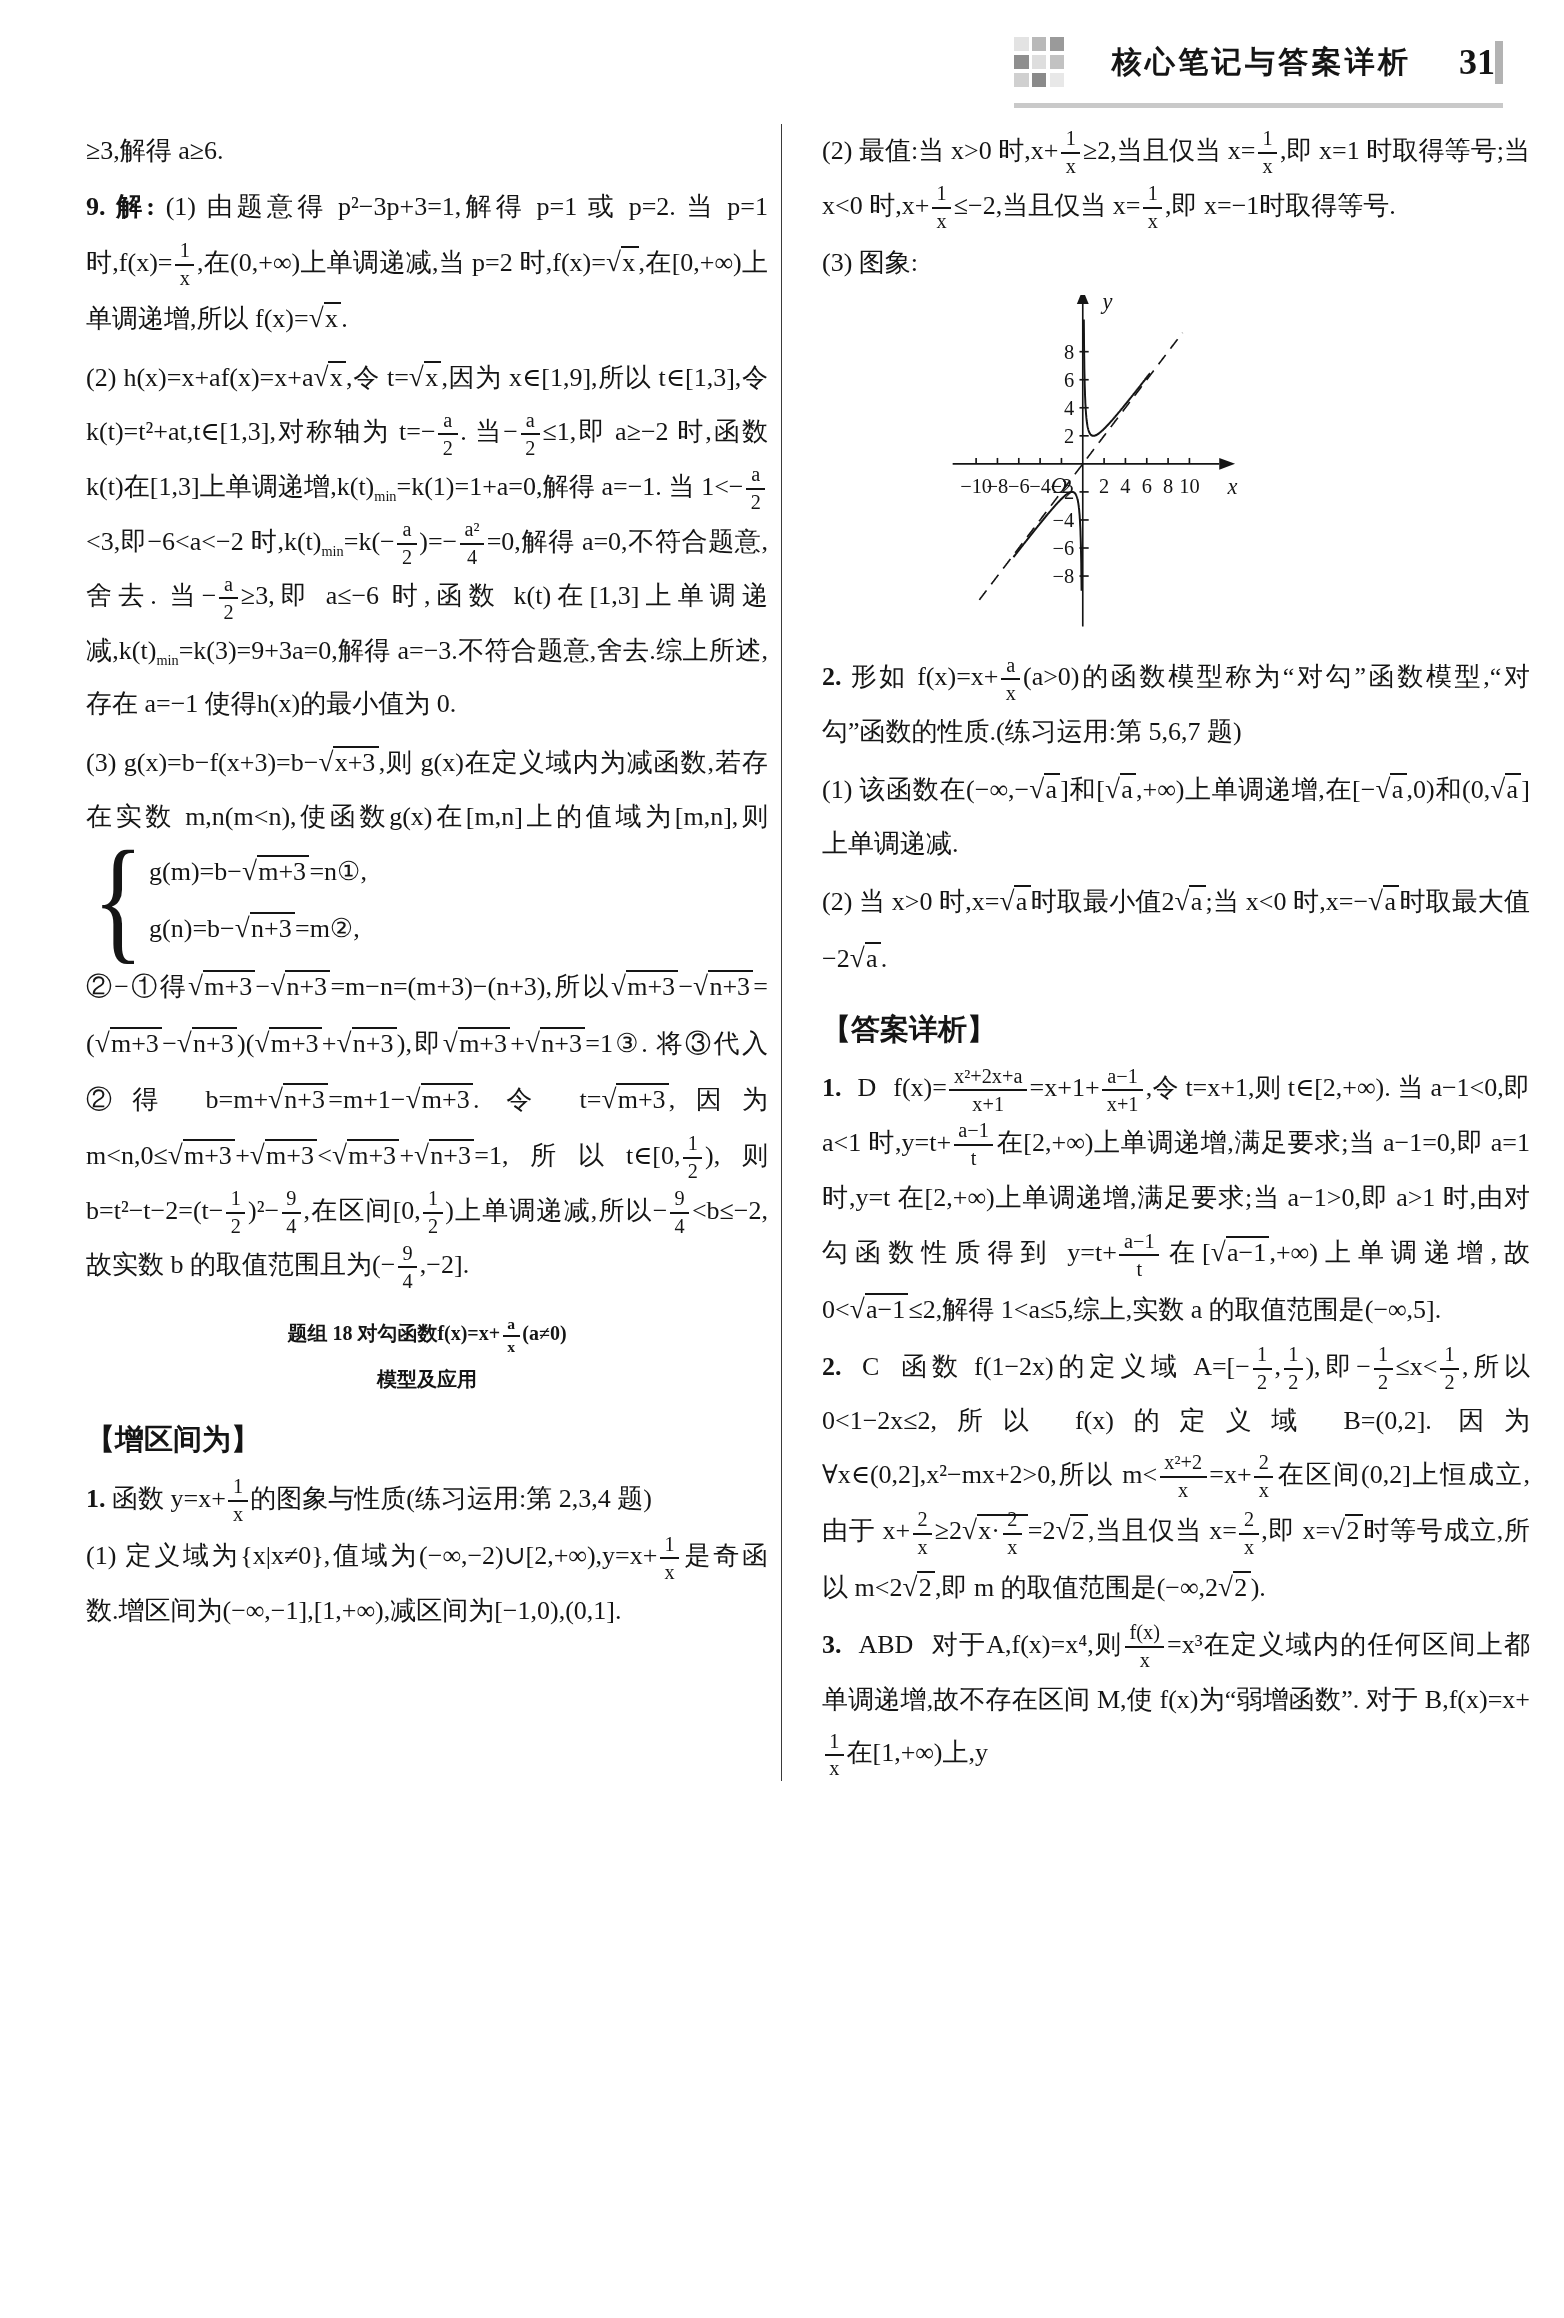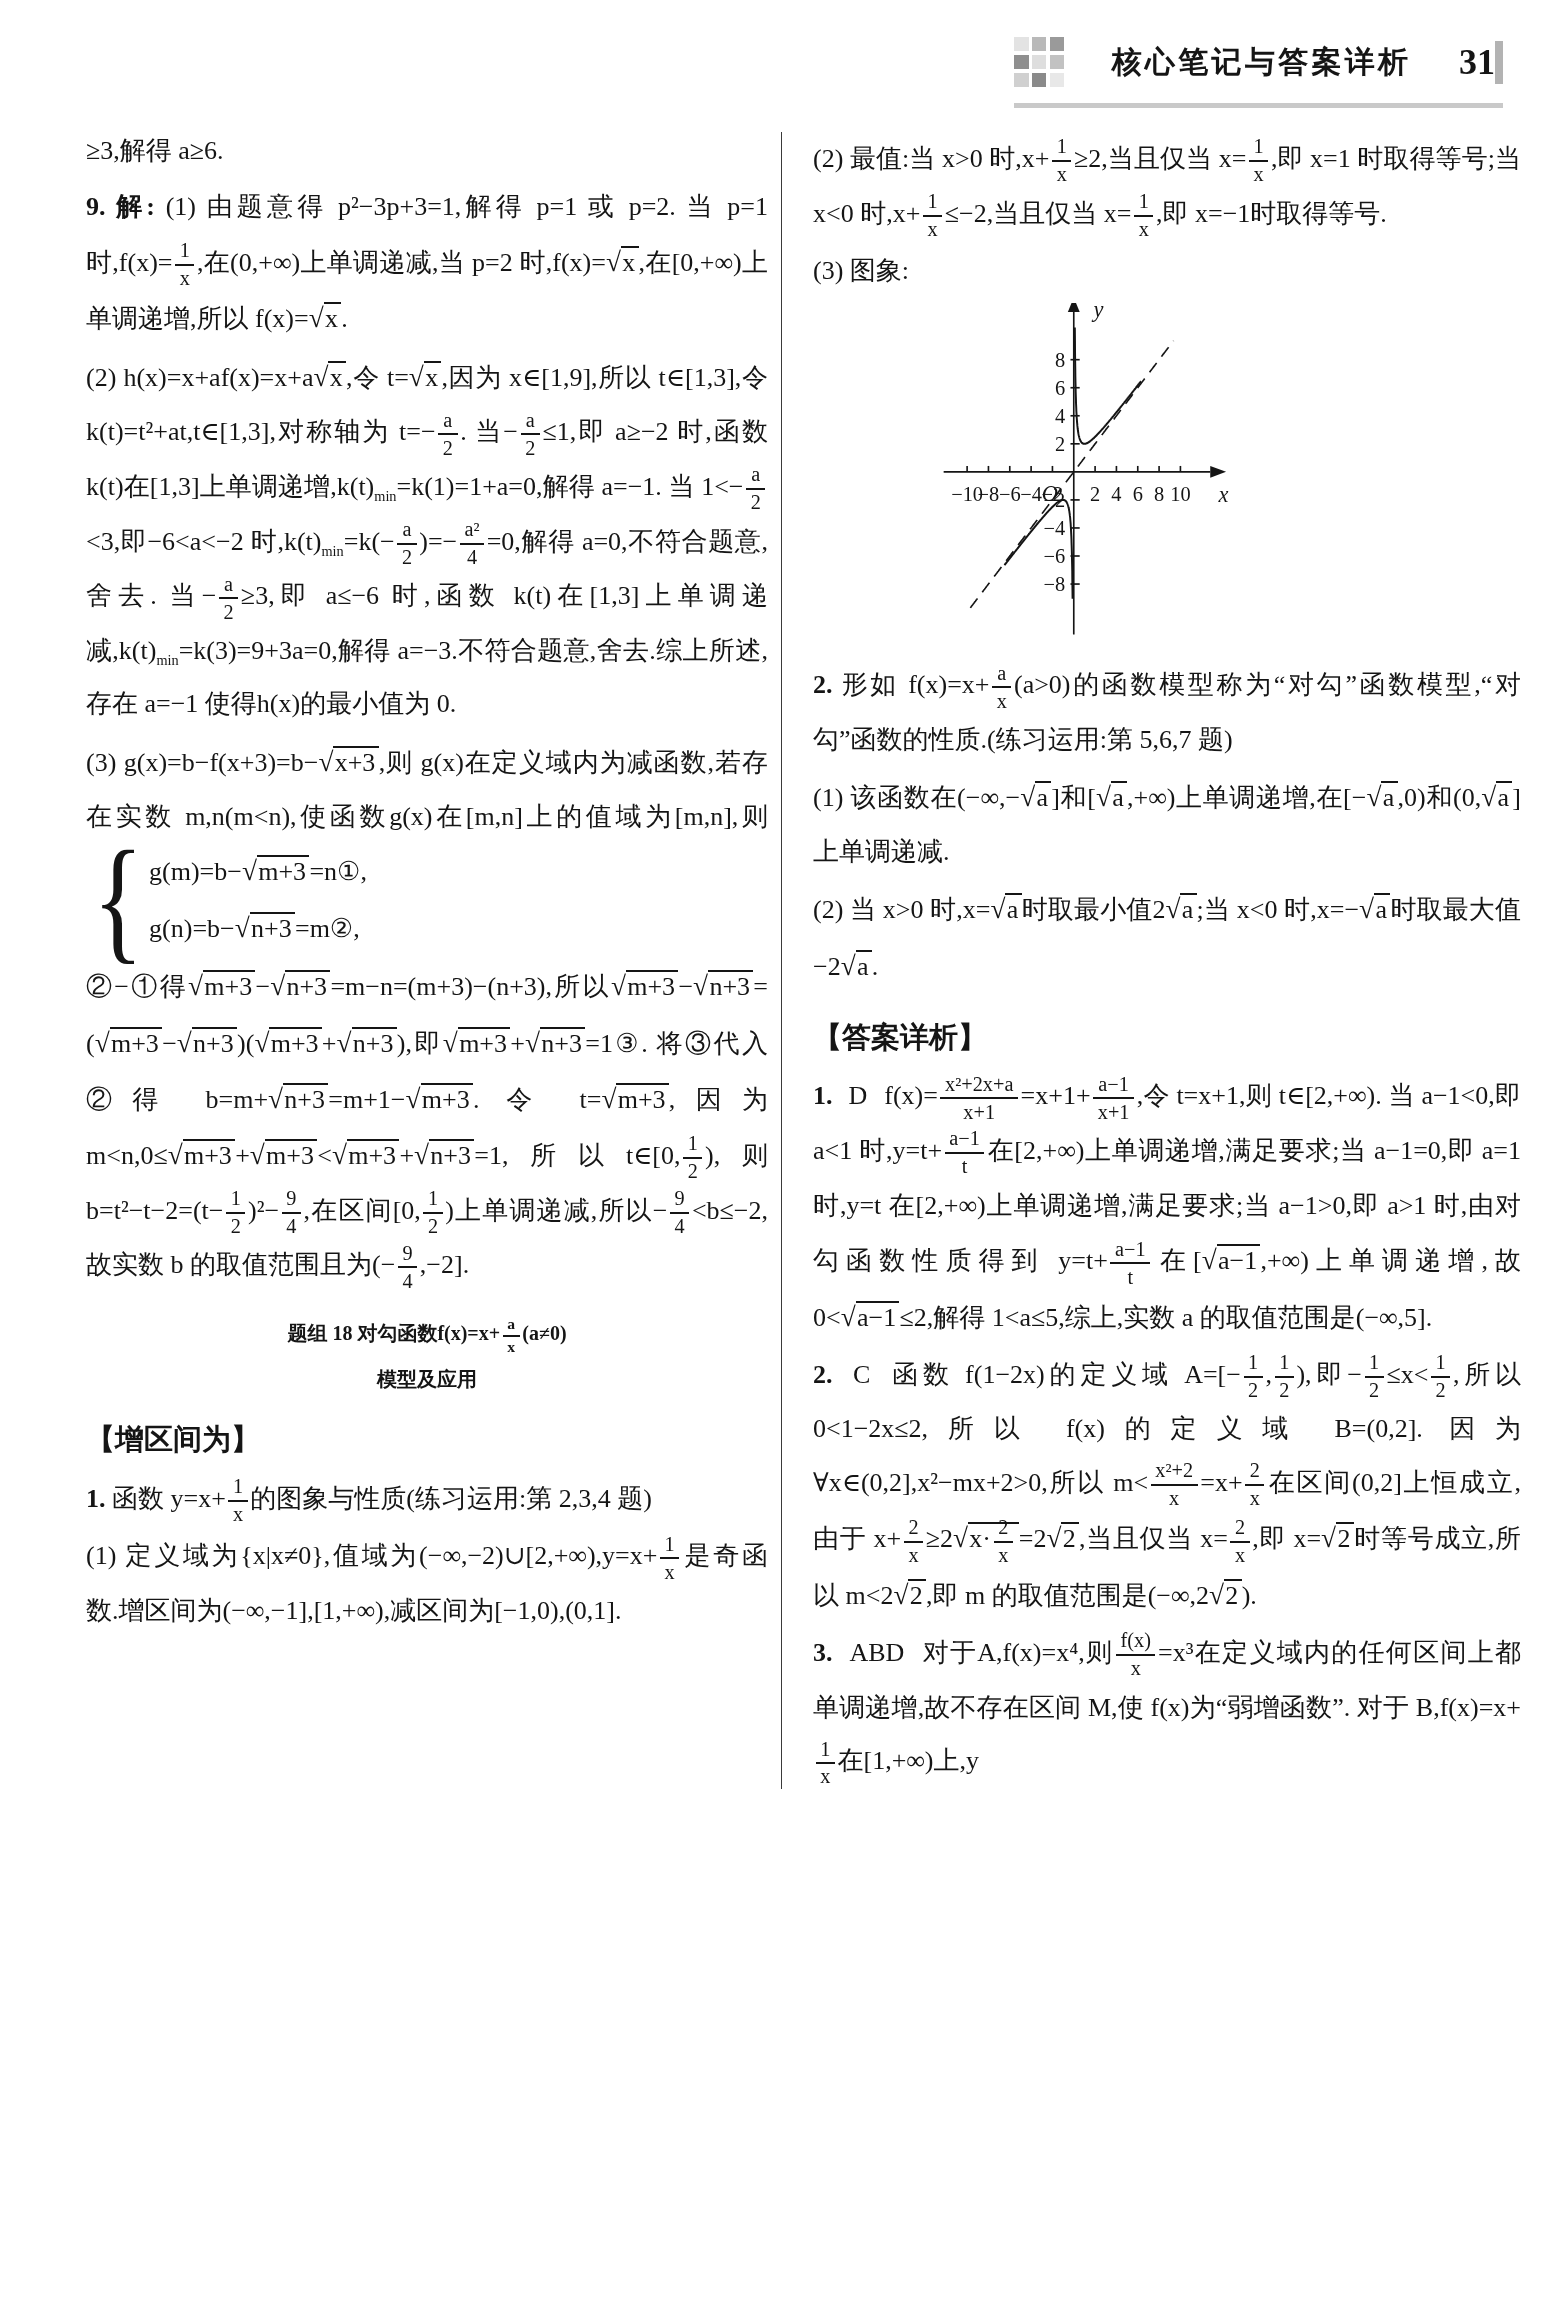--- a/index.html
+++ b/index.html
@@ -16,21 +16,21 @@
     border-bottom:5.3px solid #c9c9c9;box-sizing:border-box;padding-bottom:13px;
   }
   .logo{display:grid;grid-template-columns:repeat(3,14.5px);grid-auto-rows:14.5px;gap:3.3px;flex:0 0 auto;}
   .logo i{display:block;}
   .htitle{font-size:30px;font-weight:bold;letter-spacing:3.3px;margin:0 auto;white-space:nowrap;}
   .hpage{font-size:36px;font-weight:bold;}
   .hbar{width:8px;height:43px;background:#b3b3b3;flex:0 0 auto;}
   
   .content{display:flex;align-items:stretch;margin-top:16px;}
   .col-left{width:682px;flex:0 0 auto;}
-  .col-right{width:708px;flex:0 0 auto;margin-left:13px;border-left:1.3px solid #3a3a3a;padding-left:31px;margin-top:8px;}
+  .col-right{width:708px;flex:0 0 auto;margin-left:13px;border-left:1.3px solid #3a3a3a;padding-left:40px;}
   
   .para{font-size:26px;line-height:2.06;text-align:justify;margin:0;}
   .para + .para{margin-top:2.6px;}
   .pfx{font-weight:bold;}
   .ans{margin:0 17px 0 9.2px;}
   .heading{font-size:20px;font-weight:bold;text-align:center;margin:22.4px 0 0;line-height:1.7;}
   .heading + .heading{margin-top:6.6px;}
   .label{font-size:29px;font-weight:bold;margin:20px 0 9.2px;line-height:1.6;}
   
   .frac{display:inline-flex;flex-direction:column;text-align:center;vertical-align:middle;

